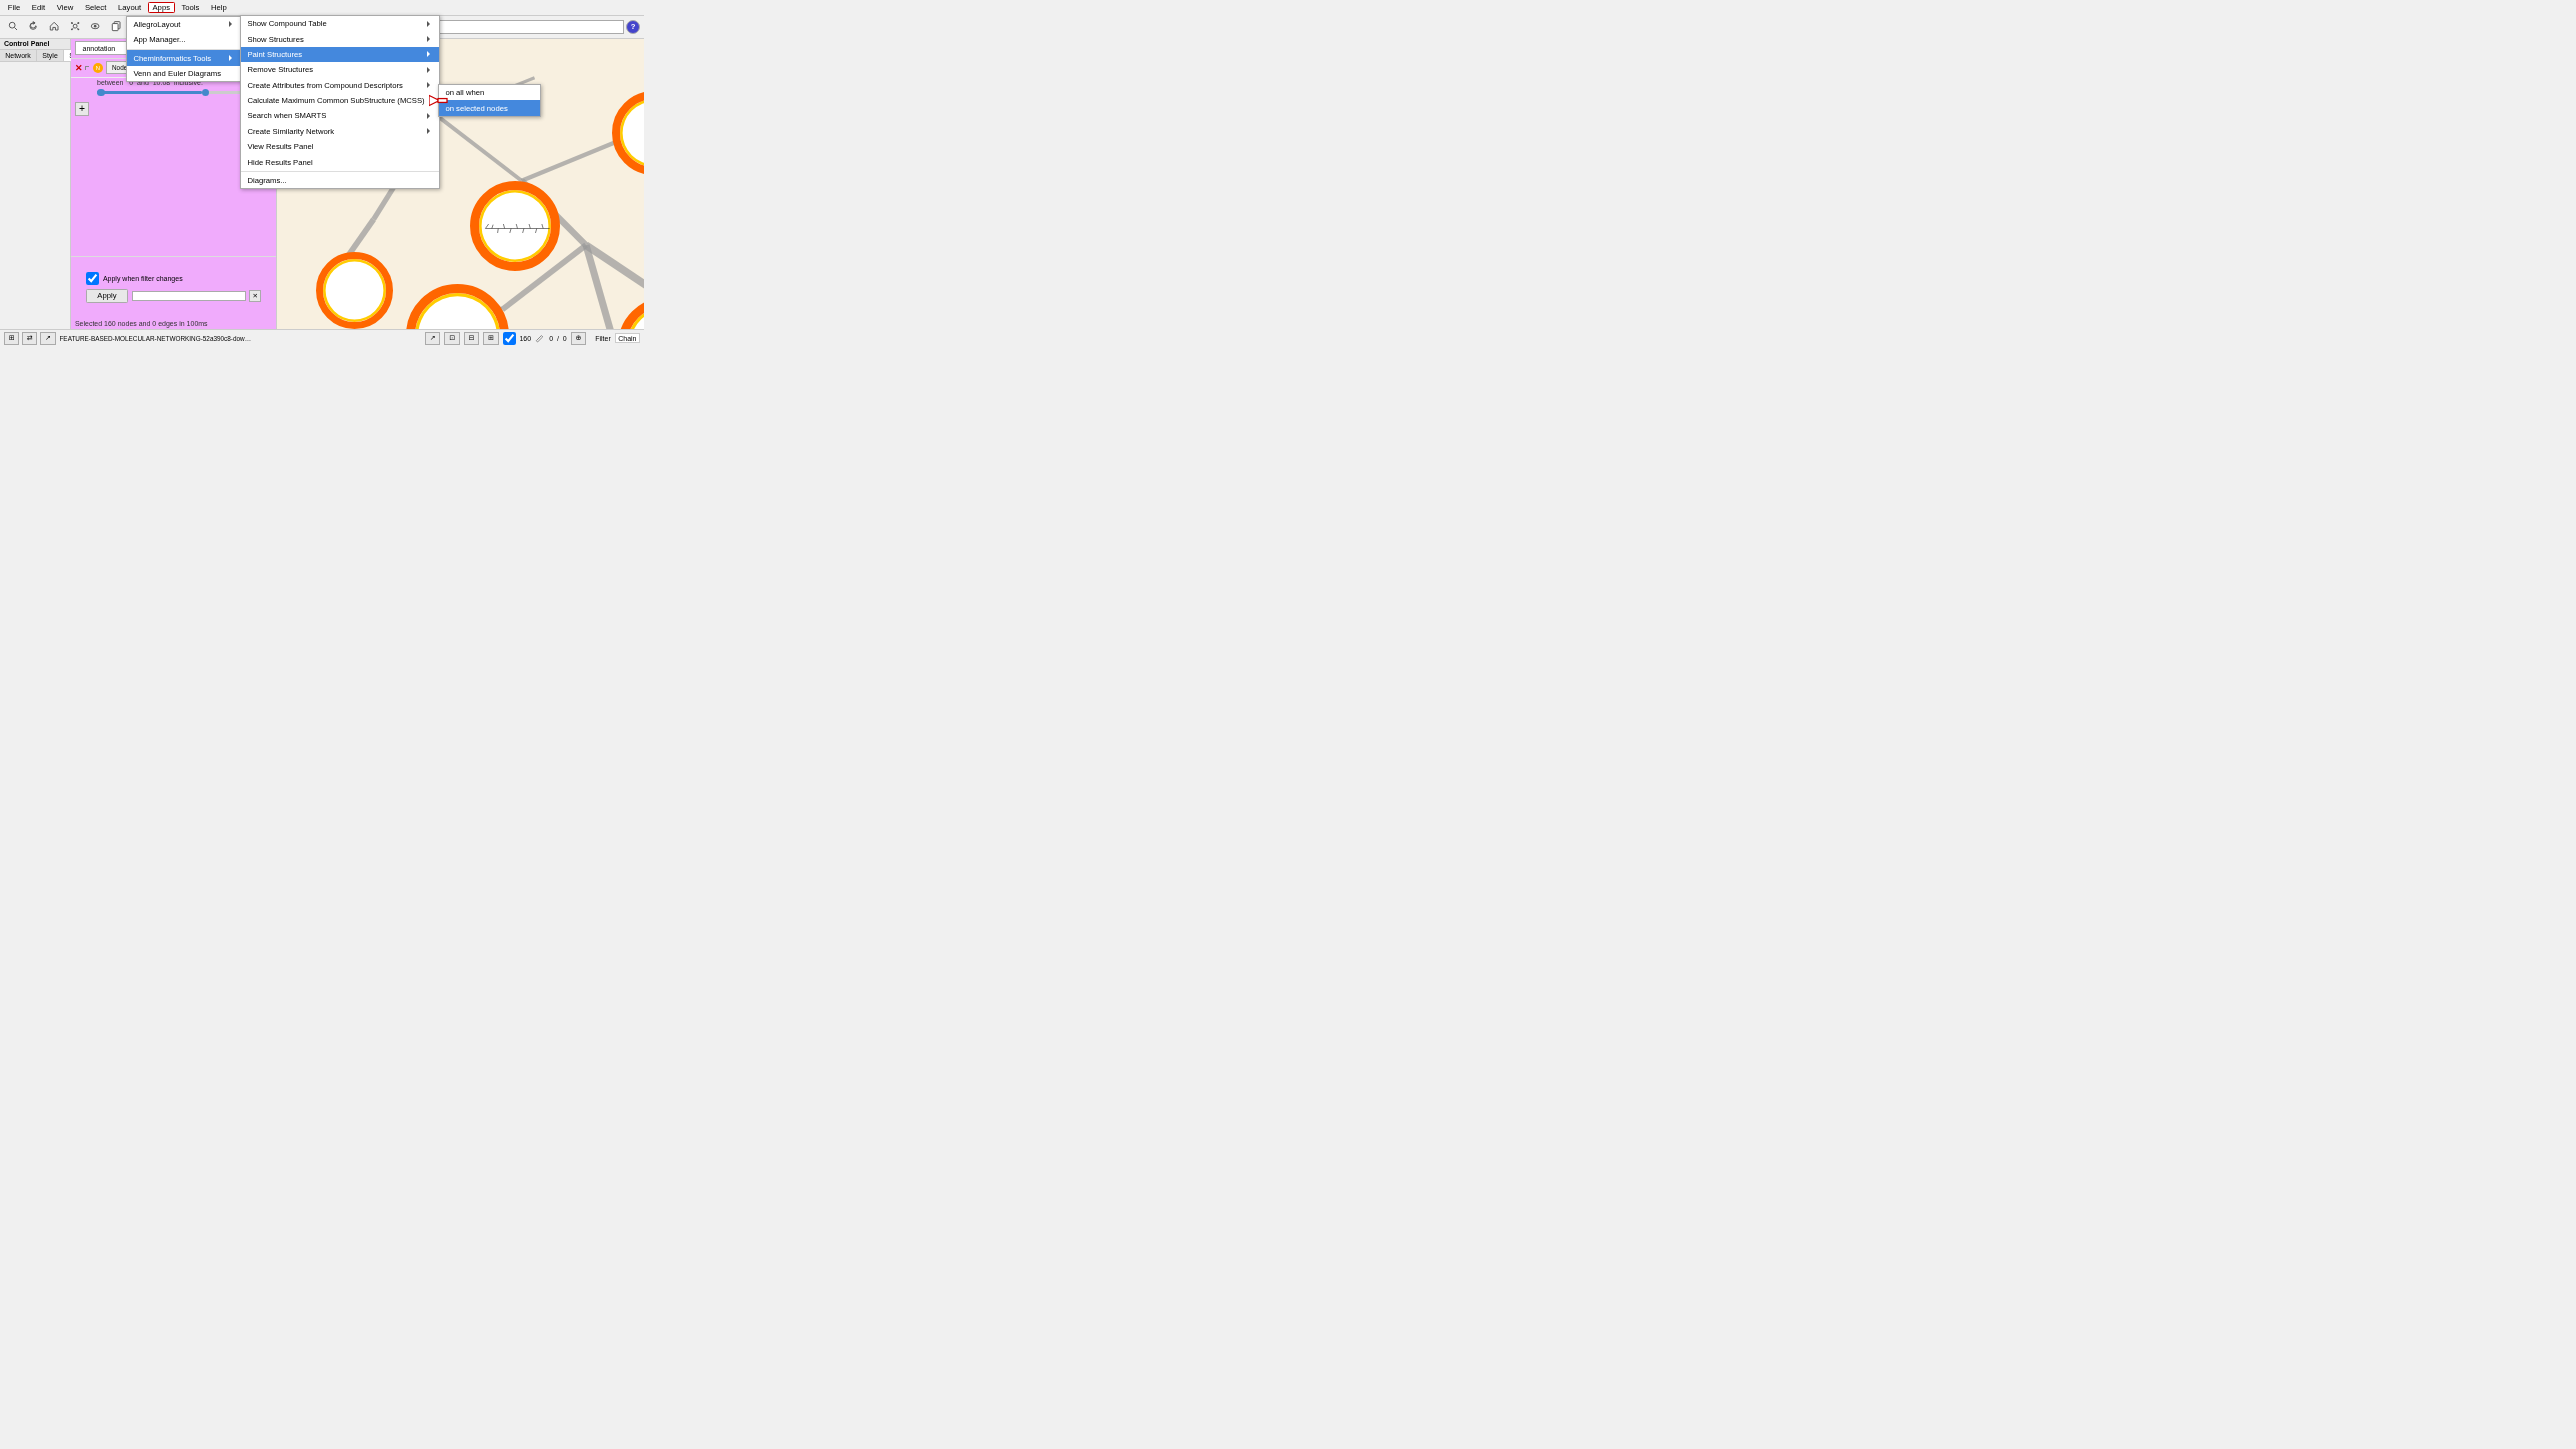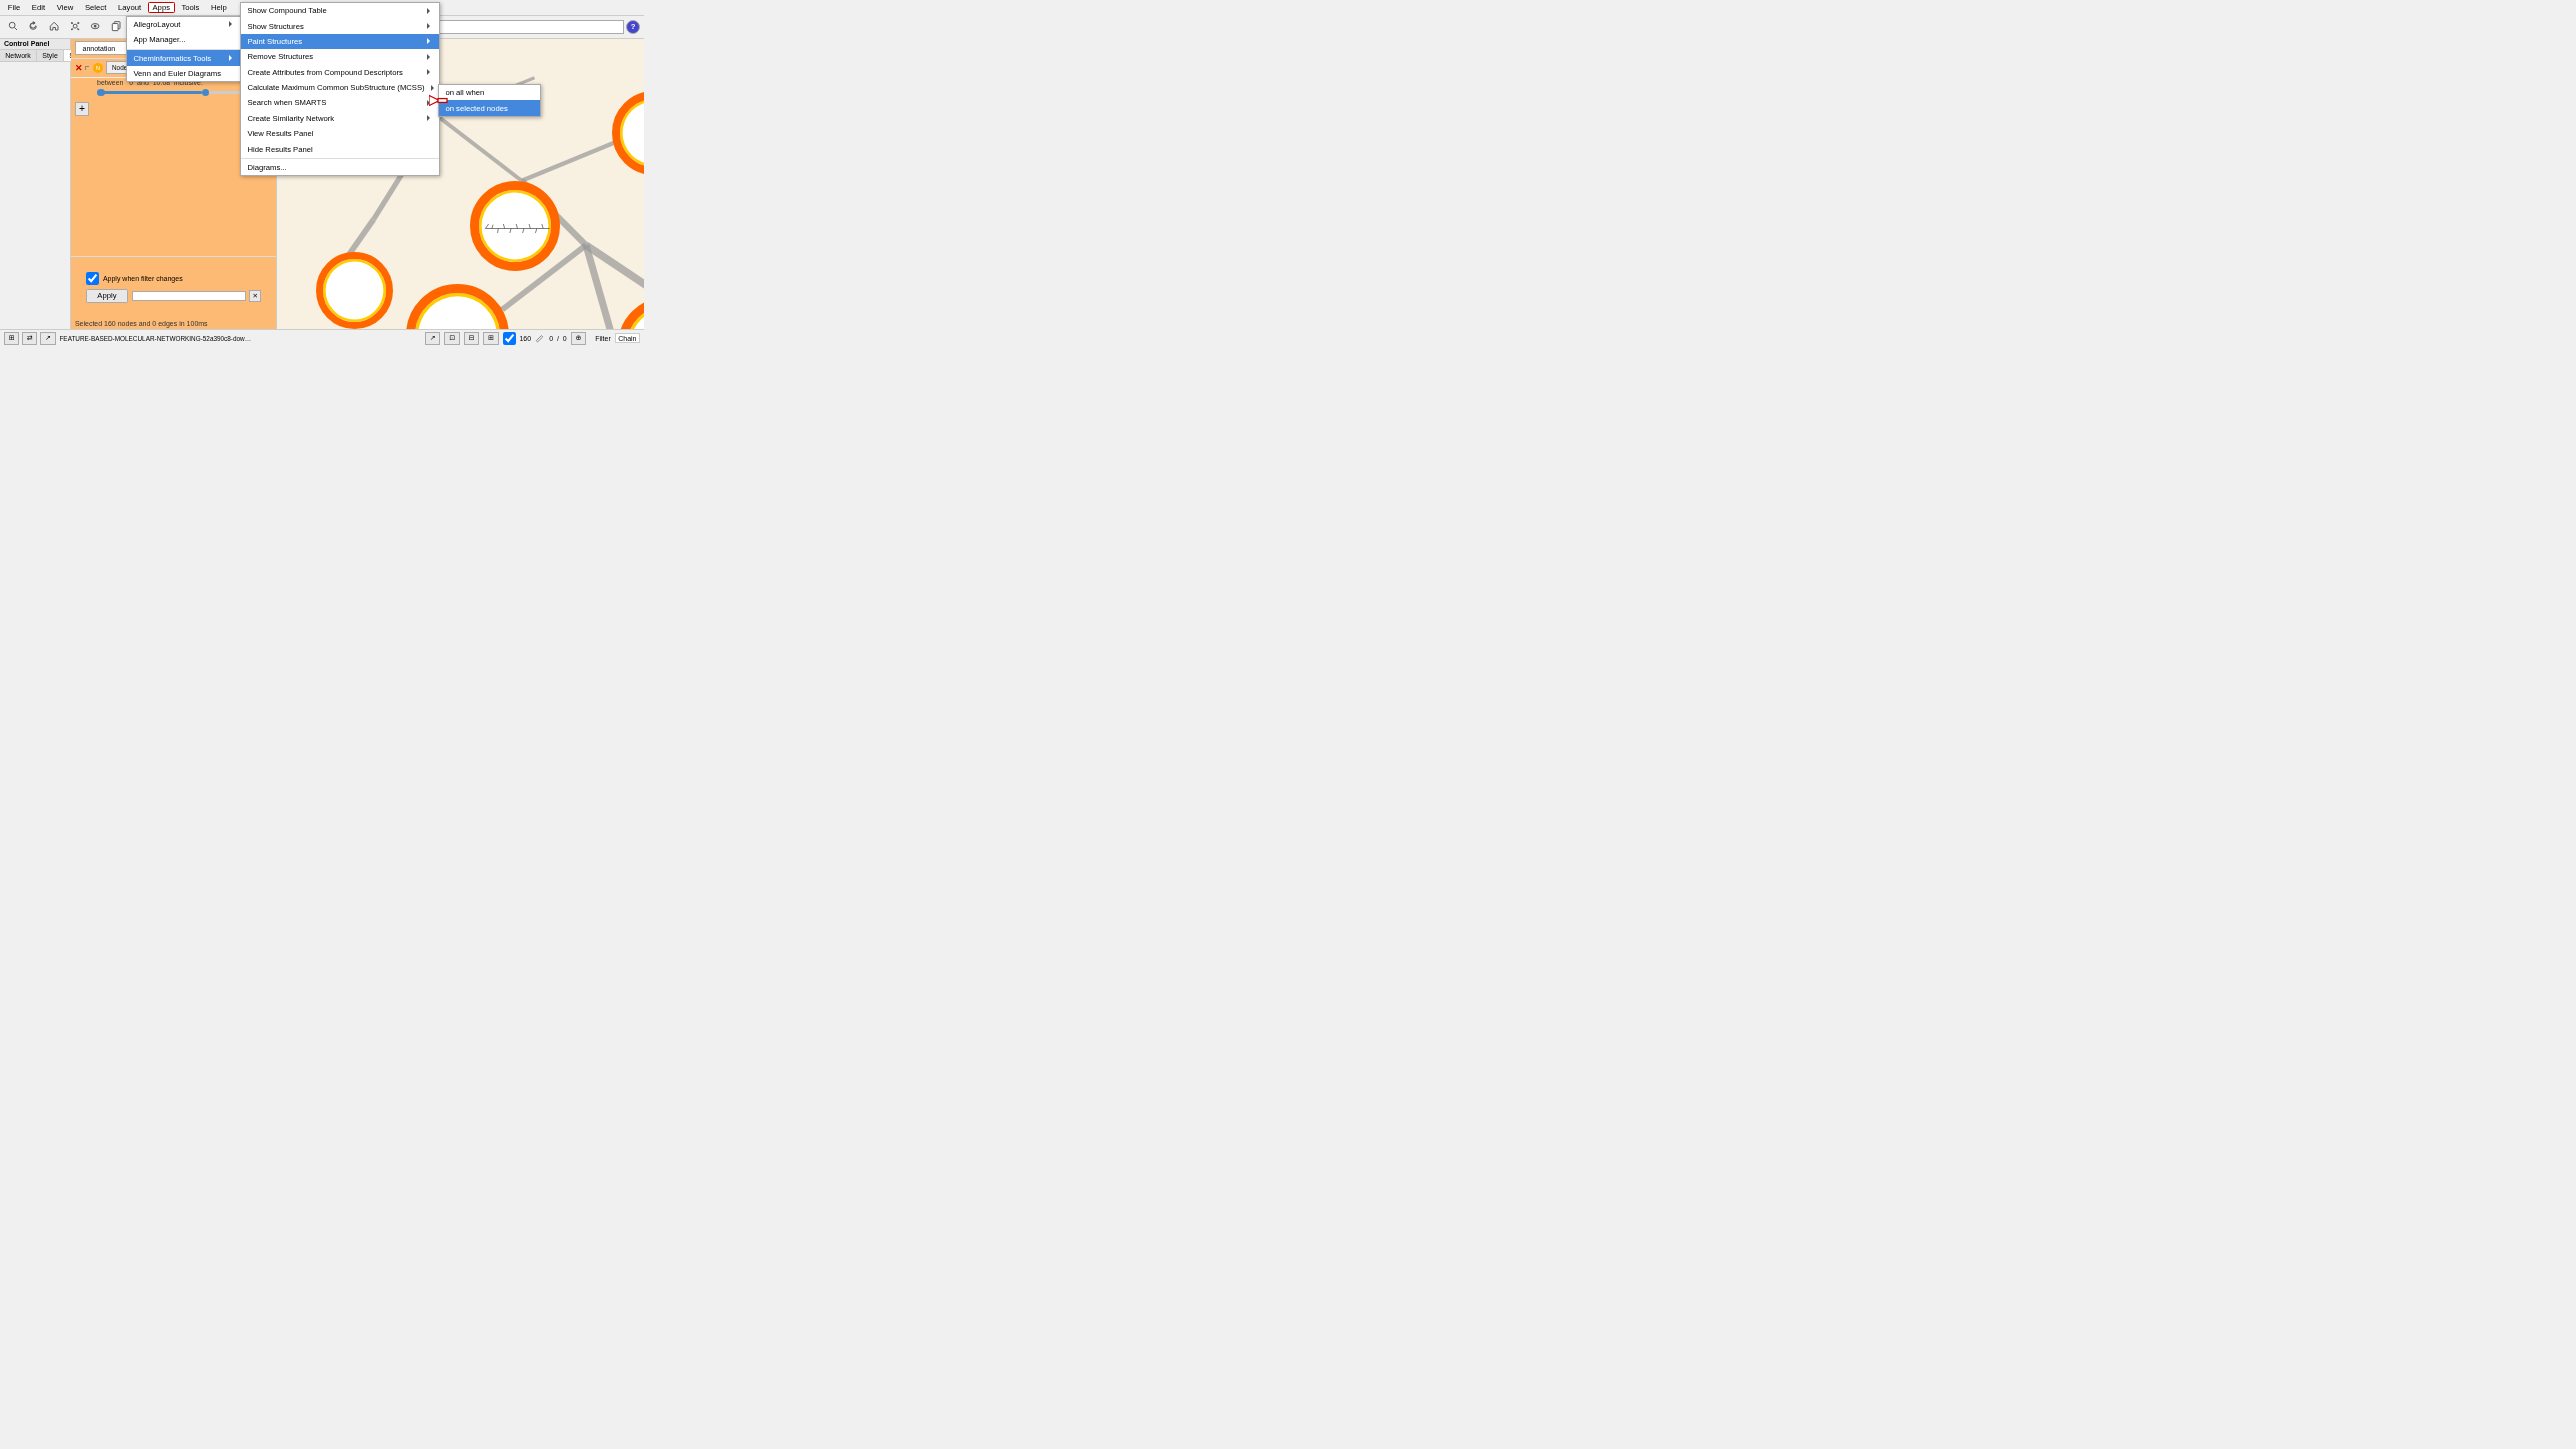--- a/index.html
+++ b/index.html
@@ -116,21 +116,21 @@
     }
     .panel-tab.active {
       background: white;
       border-bottom: none;
     }
 
     
     .filter-panel {
       width: 206px;
       border-right: 0.6px solid #ccc;
-      background: #fdba74;
+      background: #f0abfc;
       flex-shrink: 0;
       display: flex;
       flex-direction: column;
     }
     .filter-dropdown-row {
       display: flex;
       align-items: center;
       padding: 2.6px 3.9px;
       border-bottom: 0.6px solid #ddd;
       gap: 2.6px;
@@ -633,21 +633,21 @@
   <div class="dropdown-sep"></div>
   <div class="dropdown-item highlighted" style="background:#4488dd;color:white;">
     <span>Cheminformatics Tools</span>
     <span class="submenu-arrow-right" style="color:white;"></span>
   </div>
   <div class="dropdown-item">
     <span>Venn and Euler Diagrams</span>
   </div>
 </div>
 
-<div class="dropdown-menu cheminformatics-menu" style="top:2px;left:240px;width:200px;">
+<div class="dropdown-menu cheminformatics-menu" style="top:15px;left:240px;width:200px;">
   <div class="dropdown-item">
     <span>Show Compound Table</span>
     <span class="submenu-arrow-right" style="color:#555;"></span>
   </div>
   <div class="dropdown-item">
     <span>Show Structures</span>
     <span class="submenu-arrow-right" style="color:#555;"></span>
   </div>
   <div class="dropdown-item highlighted" style="background:#4488dd;color:white;">
     <span>Paint Structures</span>

